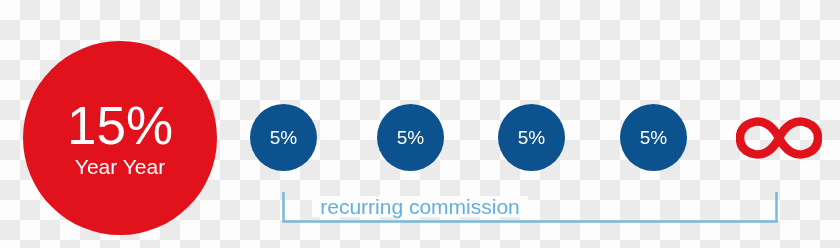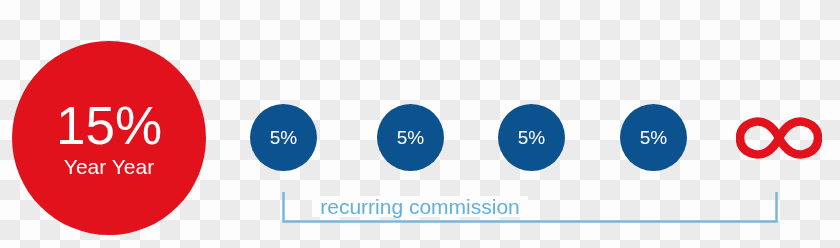--- a/index.html
+++ b/index.html
@@ -22,21 +22,21 @@
     background-image:
       linear-gradient(45deg, #ebebeb 25%, transparent 25%, transparent 75%, #ebebeb 75%),
       linear-gradient(45deg, #ebebeb 25%, transparent 25%, transparent 75%, #ebebeb 75%);
     background-size: 40px 40px;
     background-position: 0 0, 20px 20px;
   }
 
   
   .first-year-circle {
     position: absolute;
-    left: 12px;
+    left: 23px;
     top: 41px;
     width: 194px;
     height: 194px;
     border-radius: 50%;
     background: #e1121c;
     display: flex;
     flex-direction: column;
     align-items: center;
     justify-content: center;
     color: #ffffff;

